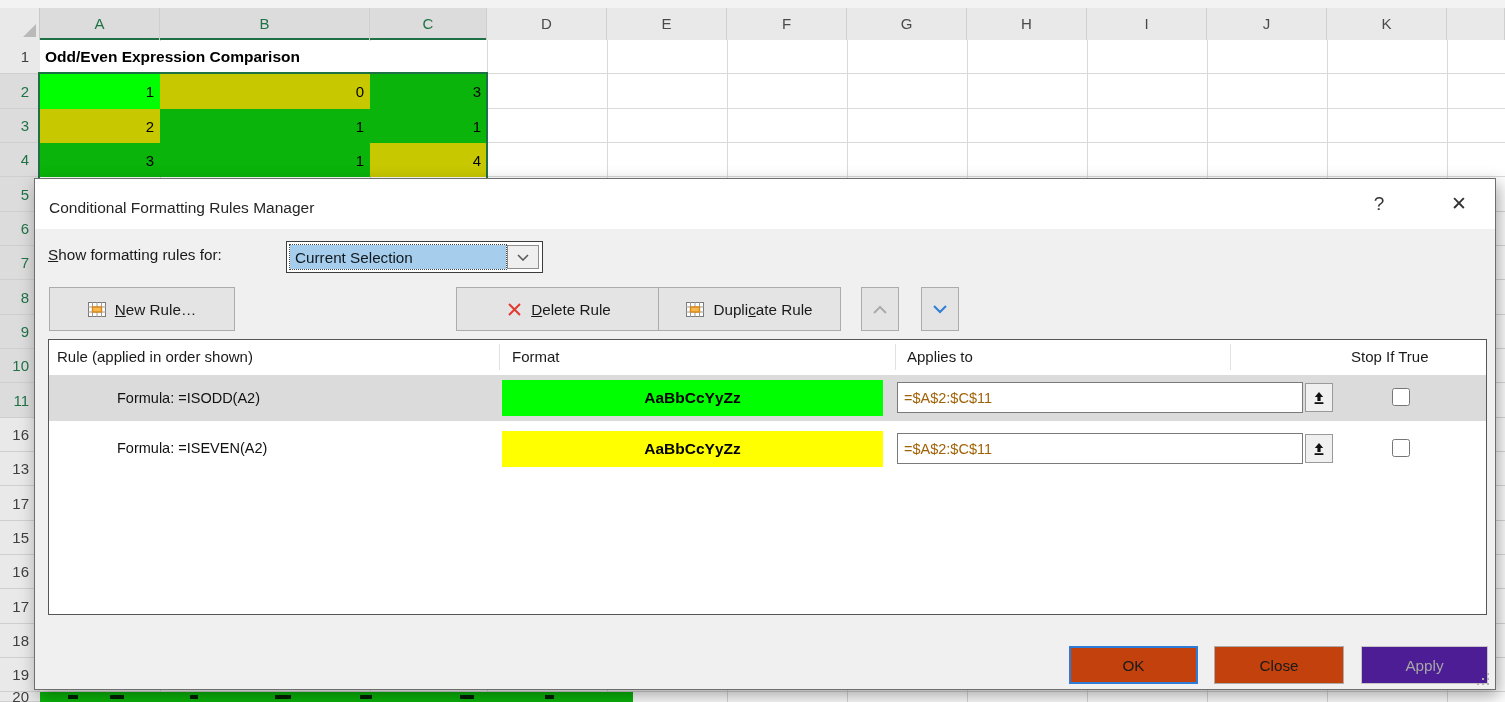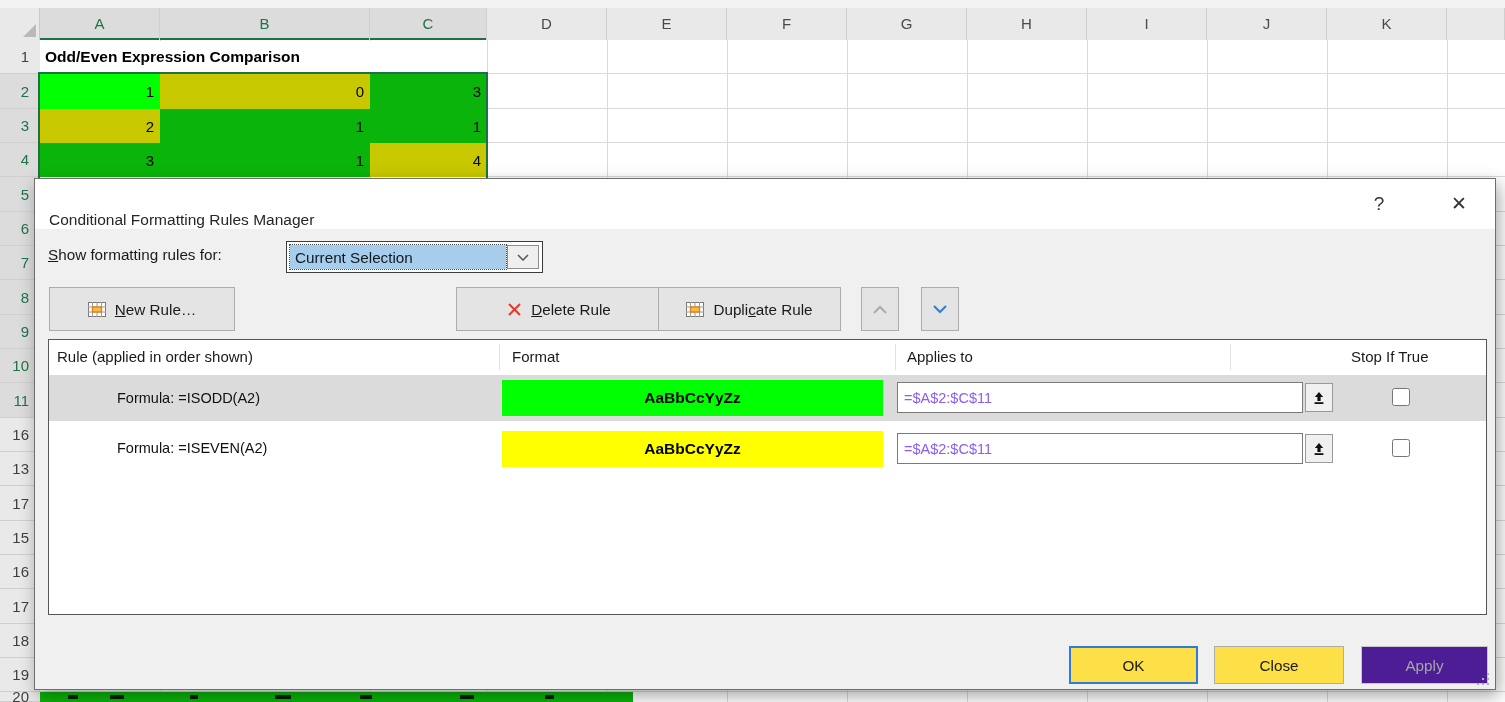--- a/index.html
+++ b/index.html
@@ -21,44 +21,44 @@
   .vline{top:40px;width:1px;height:662px;background:#D9D9D9;}
   .cell{font-size:15px;color:#000;display:flex;align-items:center;justify-content:flex-end;padding-right:6px;}
   .titlecell{left:41px;top:41px;width:445px;height:32px;background:#fff;font-weight:bold;font-size:15.5px;color:#000;display:flex;align-items:center;padding-left:4px;}
   .selbox{left:38px;top:72px;width:450px;height:106px;border:2px solid #1E7145;border-bottom:none;pointer-events:none;}
   .row20{left:40px;top:692px;width:593px;height:10px;}
   .row20 i{position:absolute;top:3px;height:4px;background:rgba(0,0,0,.82);}
 
   
   .dialog{left:34px;top:178px;width:1462px;height:512px;background:#F0F0F0;border:1px solid #6E6E6E;box-shadow:3px 6px 16px rgba(0,0,0,.35);}
   .titlebar{left:0;top:0;width:100%;height:50px;background:#fff;}
-  .dlg-title{left:14px;top:16px;height:50px;line-height:50px;font-size:15.5px;color:#262626;}
+  .dlg-title{left:14px;top:4px;height:50px;line-height:50px;font-size:15.5px;color:#262626;}
   .cap-btn{top:0;width:40px;height:50px;line-height:50px;text-align:center;font-size:19px;color:#333;cursor:default;}
   .lbl{font-size:15.25px;color:#1a1a1a;}
   .u{text-decoration:underline;}
 
   .combo{left:251px;top:62px;width:257px;height:32px;background:#fff;border:1px solid #3c3c3c;}
   .combo-sel{position:absolute;left:3px;top:3px;bottom:3px;right:36px;background:#A6CDEB;outline:1px dotted #444;display:flex;align-items:center;padding-left:5px;font-size:15.25px;color:#101820;}
   .combo-btn{position:absolute;right:3px;top:3px;bottom:3px;width:30px;background:#EFEFEF;border:1px solid #8E8E8E;display:flex;align-items:center;justify-content:center;}
 
   .tbtn{top:108px;height:44px;background:#E4E4E4;border:1px solid #ACACAC;display:flex;align-items:center;justify-content:center;gap:9px;font-size:15.25px;color:#1a1a1a;}
   .tbtn svg{flex:none;}
 
   .ruleslist{left:13px;top:160px;width:1439px;height:276px;background:#fff;border:1px solid #565656;}
   .lh{top:0;height:34px;line-height:34px;font-size:15px;color:#1a1a1a;}
   .lsep{top:4px;width:1px;height:26px;background:#E1E1E1;}
   .rrow{left:0;width:100%;height:46px;}
   .rrow.sel{background:#DBDBDB;}
   .rlabel{left:68px;top:0;height:46px;line-height:46px;font-size:14.5px;color:#111;}
   .chip{left:453px;width:381px;height:36px;display:flex;align-items:center;justify-content:center;font-size:15.5px;font-weight:600;color:#000;}
-  .applies{left:848px;width:406px;height:31px;border:1px solid #7a7a7a;background:#fff;font-family:"Liberation Sans",sans-serif;font-size:14.5px;color:#8b5cf6;padding:0 0 0 6px;margin:0;}
+  .applies{left:848px;width:406px;height:31px;border:1px solid #7a7a7a;background:#fff;font-family:"Liberation Sans",sans-serif;font-size:14.5px;color:#a16207;padding:0 0 0 6px;margin:0;}
   .picker{left:1256px;width:28px;height:29px;background:#F0F0F0;border:1px solid #9a9a9a;display:flex;align-items:center;justify-content:center;}
   .cb{left:1343px;width:18px;height:18px;margin:0;accent-color:#555;}
 
-  .fbtn{top:467px;height:38px;background:#fde047;border:1px solid #ACACAC;display:flex;align-items:center;justify-content:center;font-size:15.25px;color:#1a1a1a;}
+  .fbtn{top:467px;height:38px;background:#c2410c;border:1px solid #ACACAC;display:flex;align-items:center;justify-content:center;font-size:15.25px;color:#1a1a1a;}
   .fbtn.primary{border:2px solid #2F7CD8;}
   .fbtn.disabled{color:#A6A6A6;background:#4c1d95;border-color:#C6C6C6;}
   .grip{left:1442px;top:494px;width:12px;height:12px;}
   .grip b{position:absolute;width:2px;height:2px;background:#AFAFAF;}
 </style>
 </head>
 <body>
 
 <div class="screen">
 

